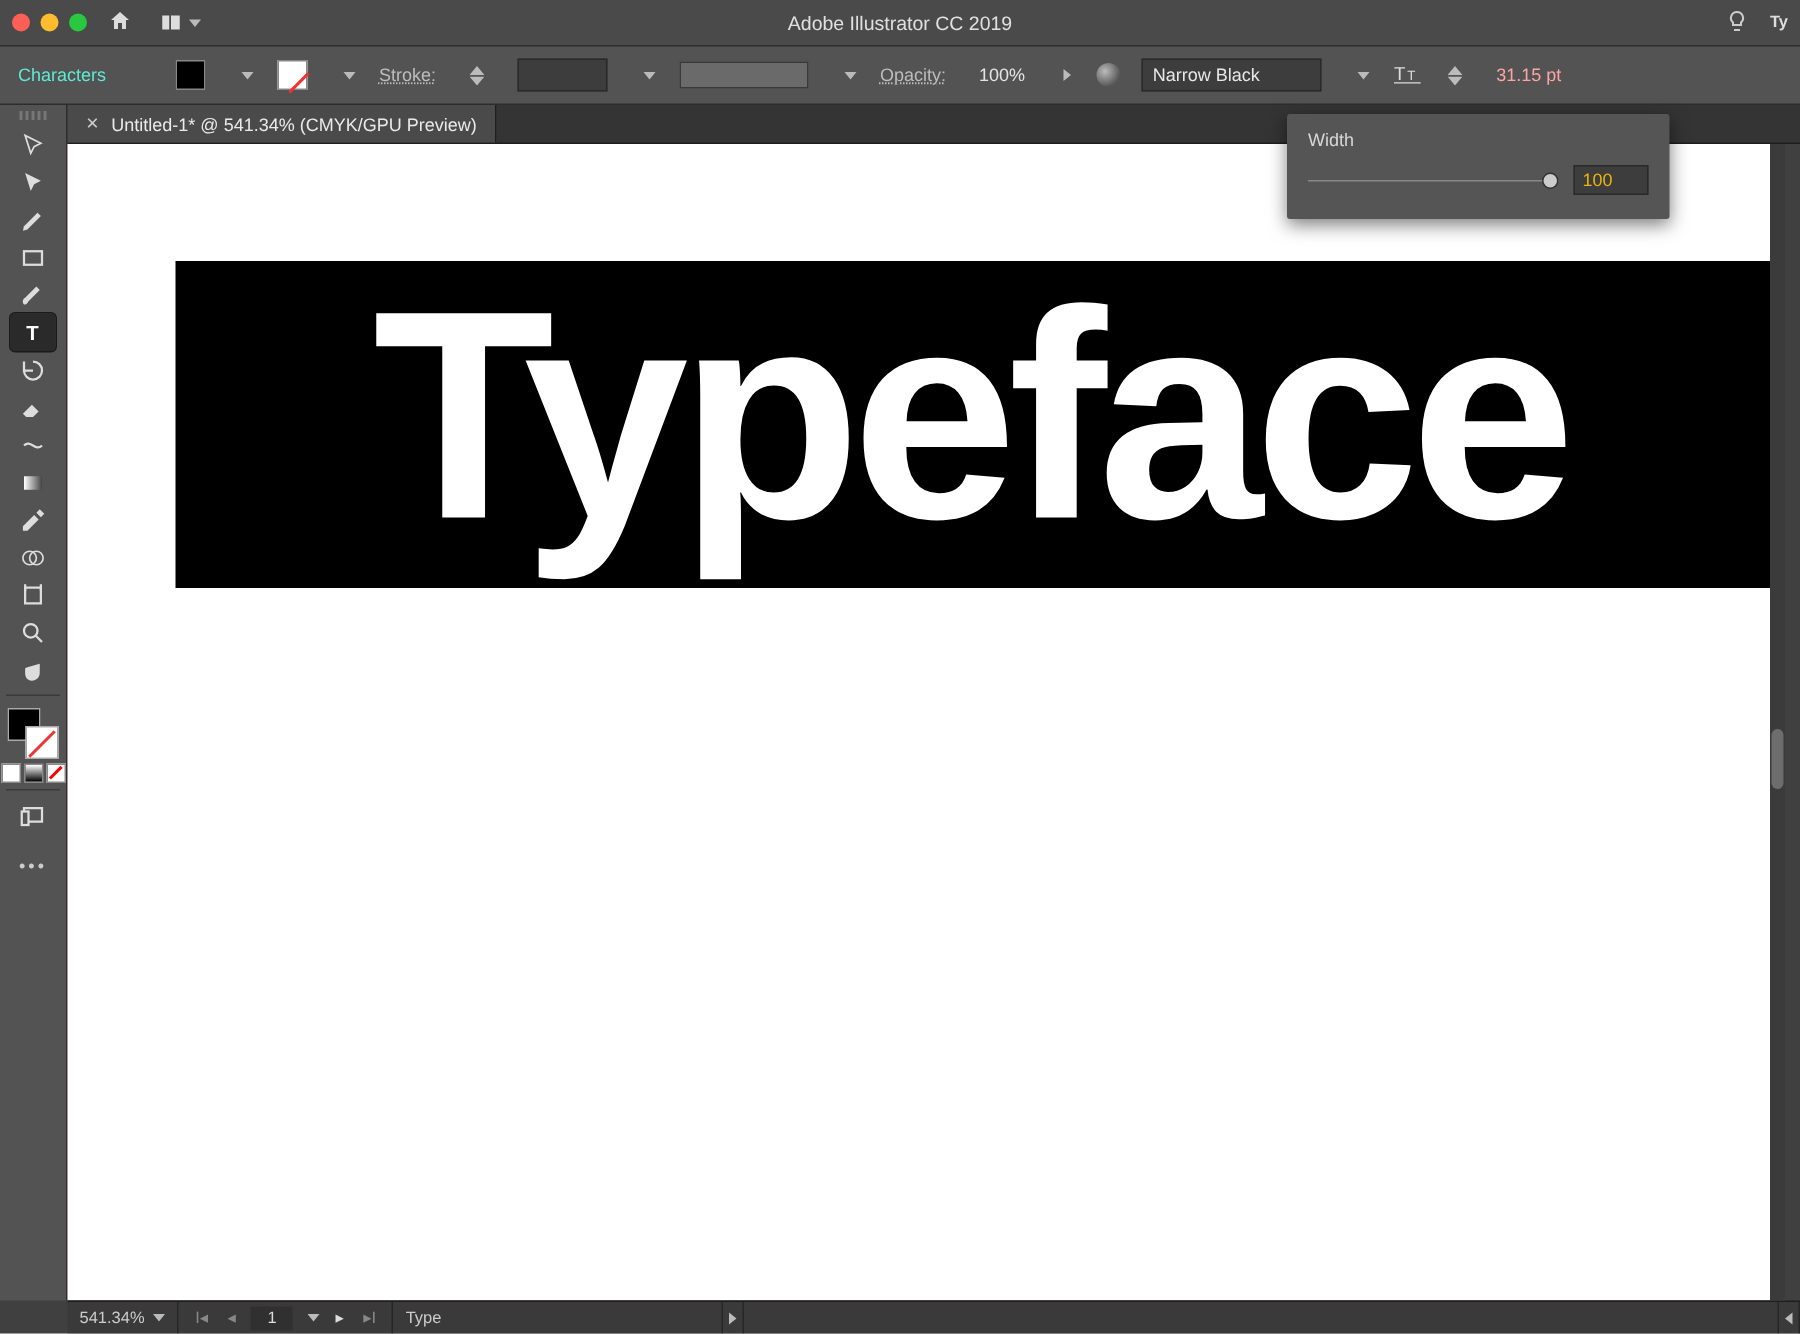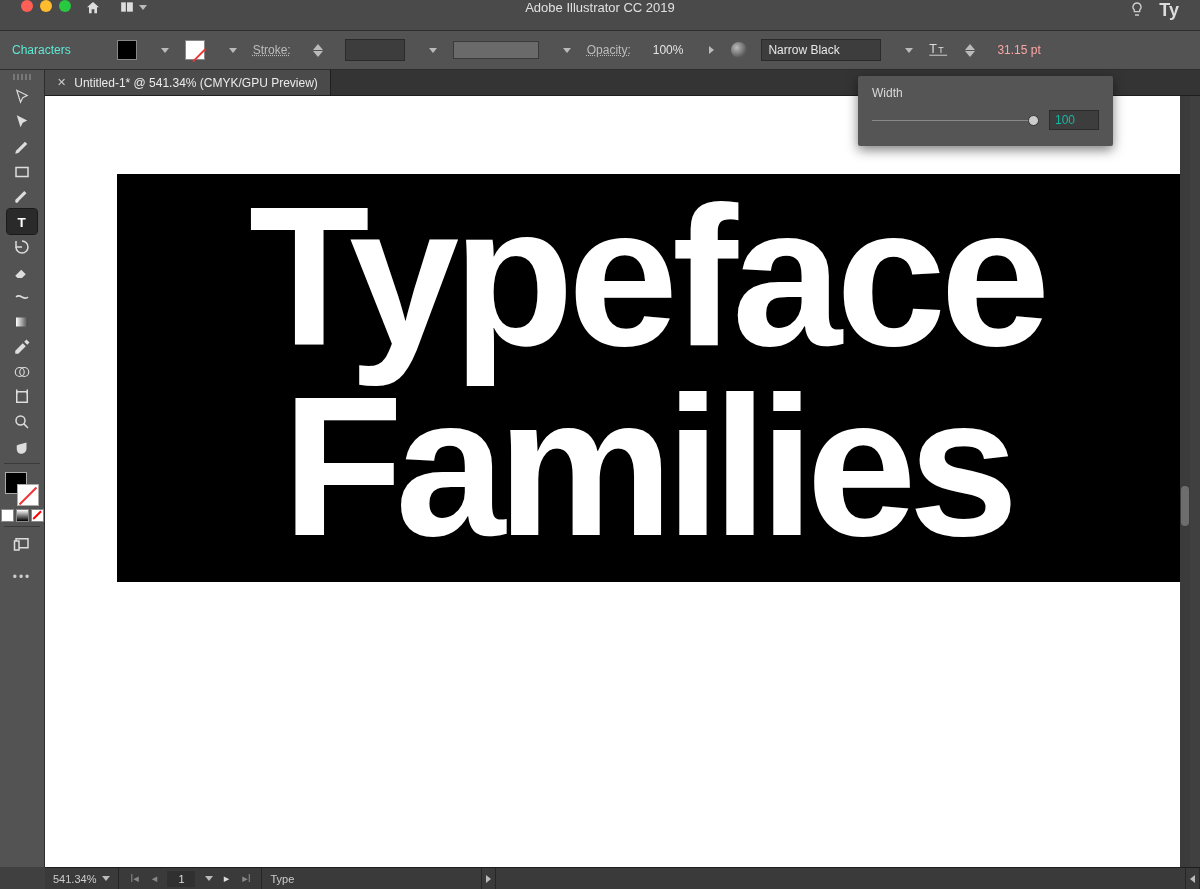--- a/index.html
+++ b/index.html
@@ -17,22 +17,22 @@
     --input-bg: #3d3d3d;
     --divider: #2a2a2a;
   }
   * { box-sizing: border-box; margin:0; padding:0; font-family: "Helvetica Neue", Arial, sans-serif; }
   body {
     width:1200px; height:889px; background:var(--outer-bg); color:var(--text); font-size:12px;
     overflow:hidden; position:relative;
   }
   
   .titlebar {
-    height:30px; background:var(--titlebar-bg); display:flex; align-items:flex-start; position:relative;
-    padding:0 21px;
+    height:30px; background:var(--titlebar-bg); display:flex; align-items:center; position:relative;
+    padding:0 8px;
   }
   .traffic { display:flex; gap:7px; align-items:center;}
   .traffic div { width:12px; height:12px; border-radius:50%; }
   .tl-red{background:#ff5f57;} .tl-yellow{background:#febc2e;} .tl-green{background:#28c840;}
   .titlebar .home { margin-left:14px; color:#ddd;}
   .titlebar .arrange { margin-left:18px; color:#ddd; display:flex; align-items:center; gap:4px;}
   .titlebar .apptitle { position:absolute; left:50%; transform:translateX(-50%); color:#e0e0e0; font-size:13px;}
   .titlebar .right { margin-left:auto; display:flex; align-items:center; gap:14px; color:#ddd;}
 
   
@@ -118,21 +118,21 @@
   
   .floatpanel{
     position:absolute; left:858px; top:76px; width:255px; height:70px; background:#555; 
     box-shadow:0 4px 12px rgba(0,0,0,.5); border-radius:2px; padding:10px 14px; color:var(--text);
     z-index:20; font-size:12px;
   }
   .floatpanel .row{display:flex; align-items:center; gap:10px; margin-top:10px;}
   .slider{flex:1; height:14px; position:relative;}
   .slider .track{position:absolute; left:0; right:0; top:7px; height:1px; background:#888;}
   .slider .knob{position:absolute; right:0; top:2px; width:11px; height:11px; border-radius:50%; background:#ccc; border:1px solid #333;}
-  .floatpanel input{width:50px; background:#3d3d3d; border:1px solid #2a2a2a; color:#14b8a6; height:20px; padding:0 5px; font-size:12px;}
+  .floatpanel input{width:50px; background:#3d3d3d; border:1px solid #2a2a2a; color:#eab308; height:20px; padding:0 5px; font-size:12px;}
 
   
   .statusbar{
     position:absolute; left:45px; right:0; bottom:0; height:22px; background:#3a3a3a; display:flex; align-items:center;
     font-size:11px; color:#ccc; border-top:1px solid #1e1e1e;
   }
   .statusbar .seg{display:flex;align-items:center;gap:6px;padding:0 8px;height:100%;border-right:1px solid #262626;}
   .statusbar .navbtn{width:14px;text-align:center;color:#888;}
   .statusbar .navbtn.enabled{color:#ddd;}
   .statusbar .pagein{width:28px;background:#303030;border:none;color:#ddd;height:16px;text-align:center;font-size:11px;}
@@ -164,21 +164,21 @@
       </svg>
     <span class="chev"></span>
   </span>
   <div class="apptitle">Adobe Illustrator CC 2019</div>
   <div class="right">
     <span>
       <svg viewBox="0 0 24 24" width="16" height="16" fill="none" stroke="#ccc" stroke-width="2">
           <path d="M9 21h6M12 3a6 6 0 00-4 10.5V16h8v-2.5A6 6 0 0012 3z"></path>
         </svg>
     </span>
-    <span style="font-weight:bold; font-size:18px;">Ty</span>
+    <span style="font-weight:bold; font-size:11px;">Ty</span>
   </div>
 </div>
 
 <div class="controlbar">
   <span style="color:#5eead4;">Characters</span>
   <div style="flex:0 0 18px"></div>
   <div class="ctl-group">
     <span class="swatch fill"></span>
     <span class="dd">
         <span class="chev"></span>
@@ -367,21 +367,20 @@
     <span>Untitled-1* @ 541.34% (CMYK/GPU Preview)</span>
   </div>
 </div>
 
 <div class="main">
   <div class="canvaswrap">
     <div class="canvas">
       <div class="textframe">
         <div class="bigtext">
           <span>Typeface</span>
-          <span style="letter-spacing:-8px;">Families</span>
         </div>
       </div>
     </div>
     <div class="vscroll">
       <div class="thumb"></div>
     </div>
   </div>
 </div>
 
 <div class="floatpanel">

